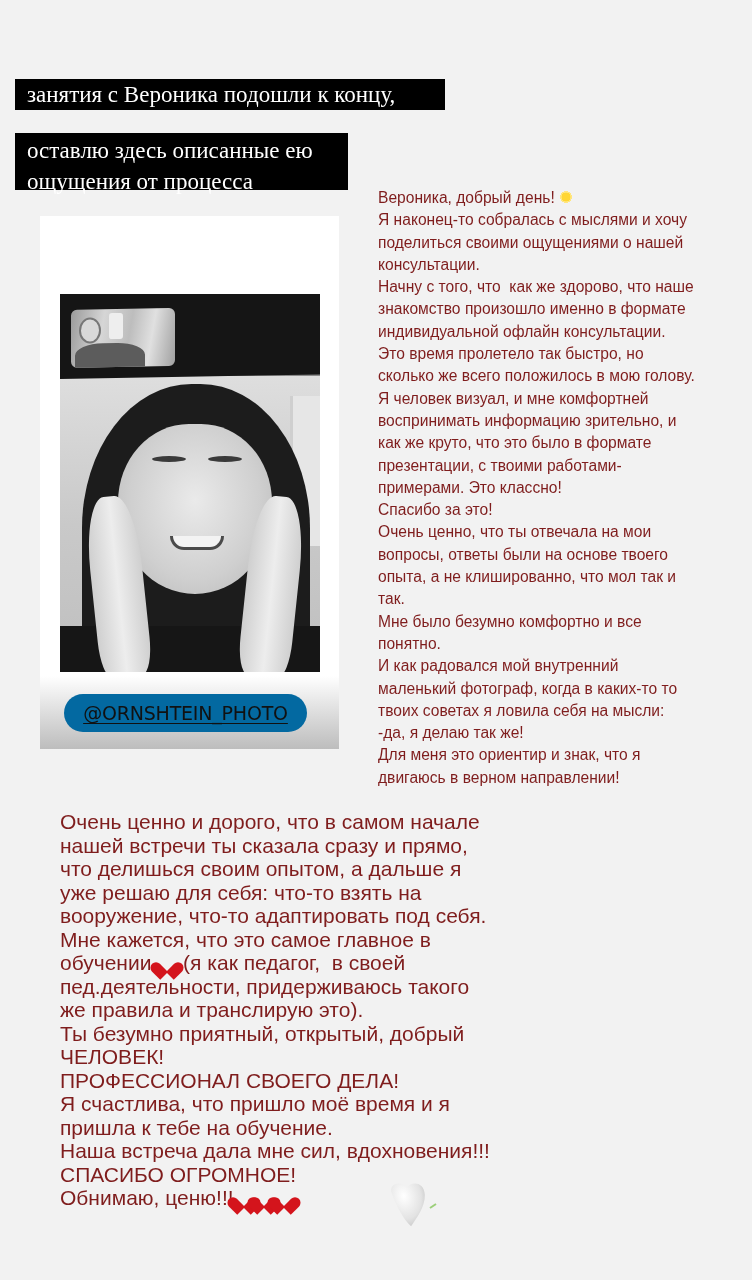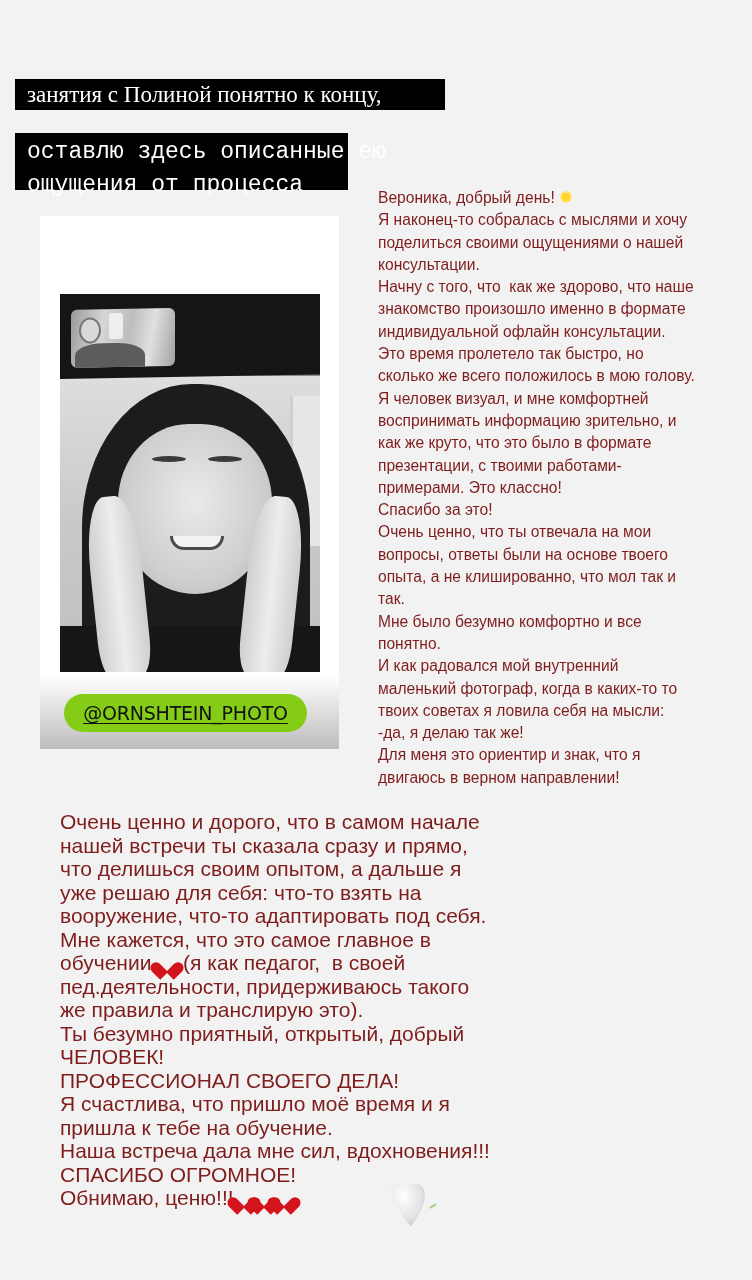--- a/index.html
+++ b/index.html
@@ -100,21 +100,21 @@
   }
   .scene .hand.l { left: 32px; transform: rotate(-6deg); }
   .scene .hand.r { left: 186px; transform: rotate(6deg); }
   .scene .shirt {
     position: absolute; left: 0; right: 0; top: 250px; bottom: 0;
     background: #161616;
   }
   .tag-pill {
     position: absolute; left: 24px; top: 478px;
     width: 243px; height: 38px;
-    background: #84cc16; border-radius: 19px;
+    background: #0369a1; border-radius: 19px;
     display: flex; align-items: center; justify-content: center;
   }
   .tag-pill span {
     font-family: "DejaVu Sans", sans-serif;
     font-size: 19px; color: #111;
     text-decoration: underline; text-underline-offset: 3px;
     letter-spacing: -0.2px;
   }
 
   .msg {
@@ -147,23 +147,23 @@
   .emoji-heart::after { left: 0; transform: rotate(-45deg); transform-origin: 100% 100%; }
 
   .sticker-heart {
     position: absolute; left: 386px; top: 1176px;
     width: 54px; height: 54px;
   }
 </style>
 </head>
 <body>
 
-<div id="cap1" class="caption">занятия с Полиной понятно к концу,</div>
+<div id="cap1" class="caption">занятия с Вероника подошли к концу,</div>
 <div id="cap2" class="caption">
-  <span style="white-space:pre;font-family:Liberation Mono, monospace;">оставлю здесь описанные ею
+  <span style="white-space:pre;">оставлю здесь описанные ею
 ощущения от процесса</span>
 </div>
 
 <div class="photo-card">
   <div class="bottom-grad"></div>
   <div class="photo-frame">
     <div class="scene">
       <div class="door"></div>
       <div class="hair"></div>
       <div class="shirt"></div>

